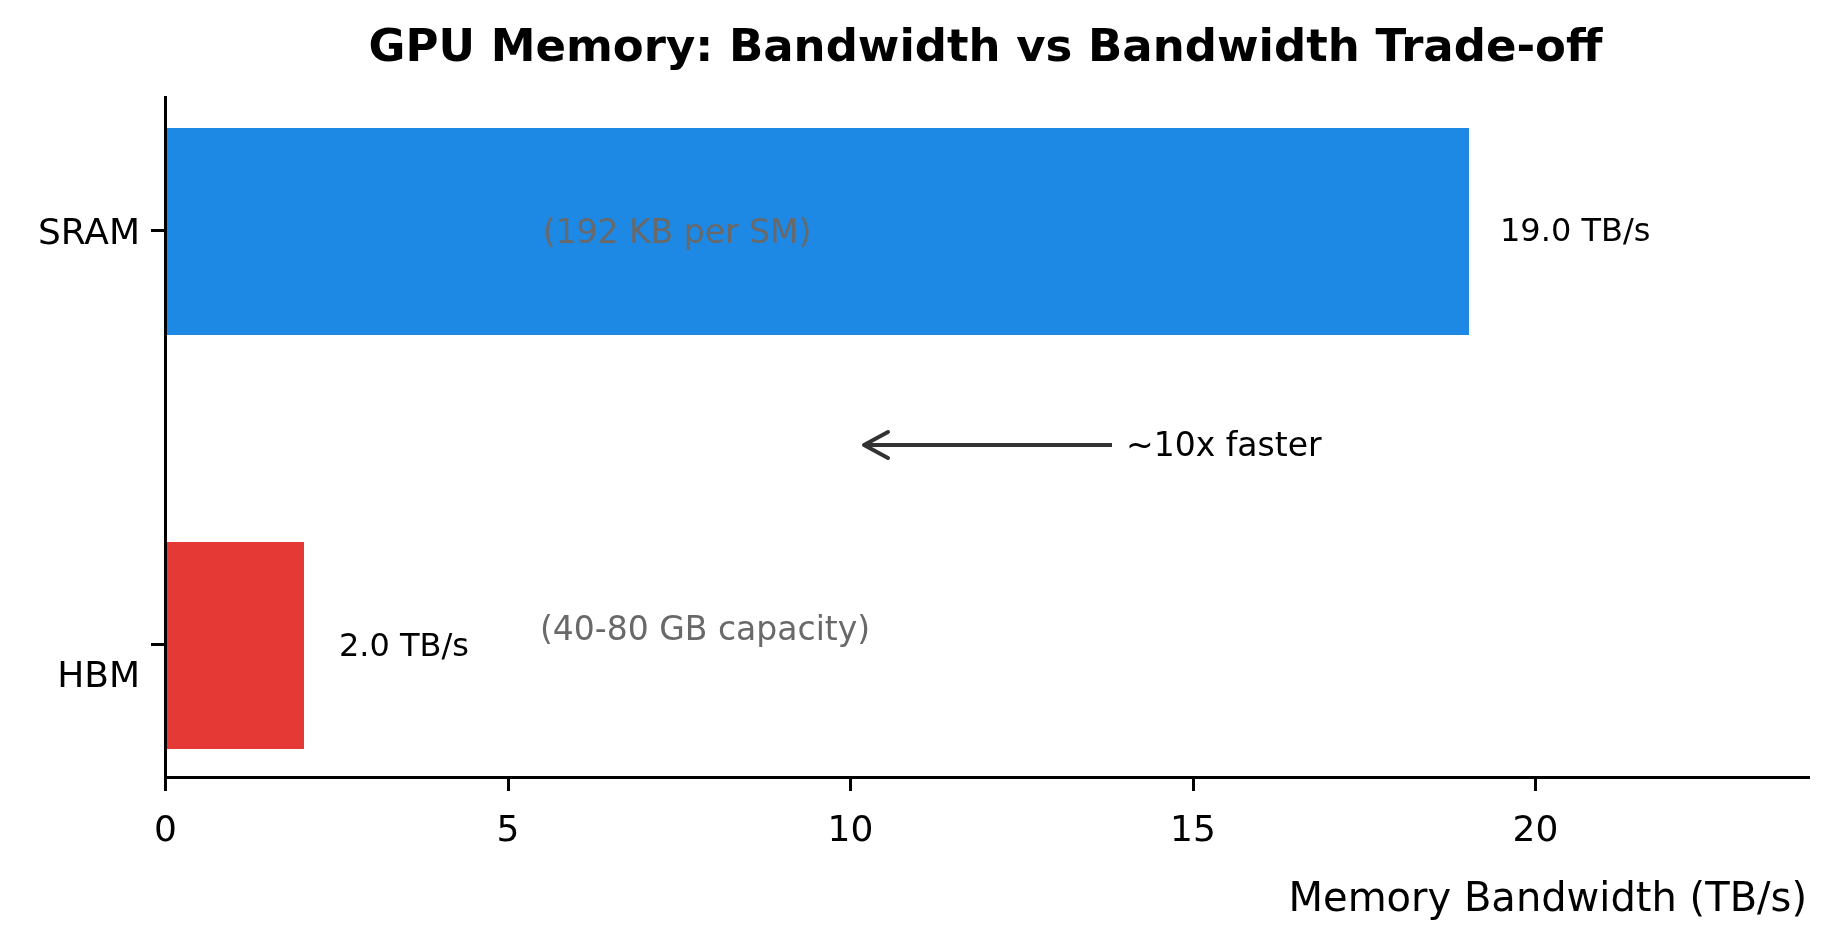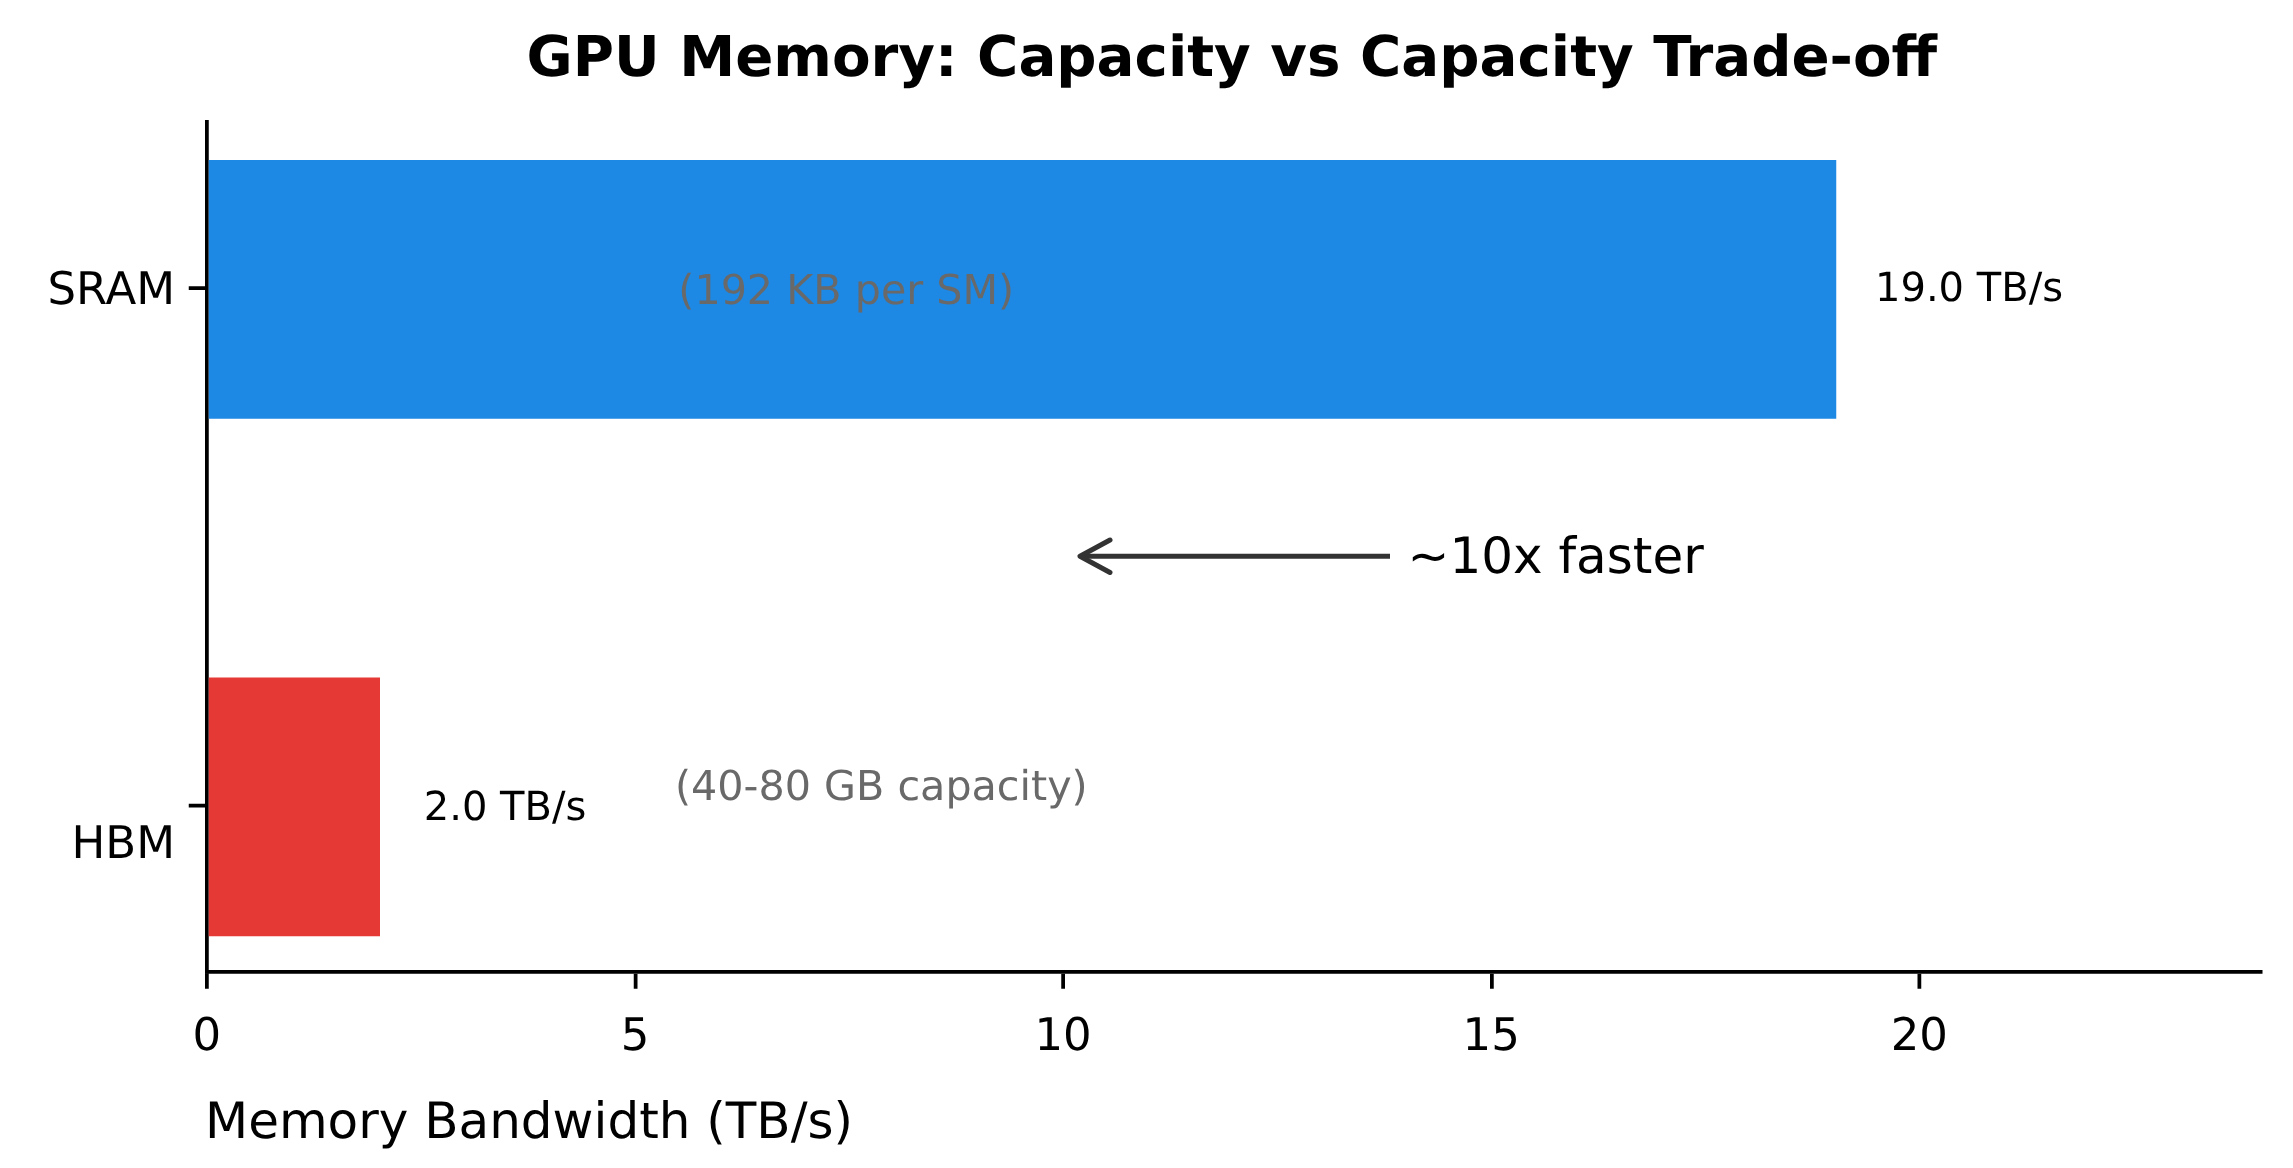--- a/index.html
+++ b/index.html
@@ -67,37 +67,37 @@
     transform: translateX(-50%);
   }
   .note-hbm { left: 540px; top: 608px; }
 
   .value-sram { left: 1500px; top: 208px; }
   .value-hbm  { left: 339px;  top: 623px; }
 
   .arrow-svg { left: 850px; top: 423px; }
   .arrow-text {
     left: 1126px; top: 423px;
-    font-size: 40px; line-height: 44px;
+    font-size: 33px; line-height: 44px;
     color: #000; white-space: nowrap;
   }
 
   .x-axis-label {
     left: 164px; top: 872px; width: 1643px;
-    text-align: left;
+    text-align: right;
     font-size: 40px; line-height: 50px;
     white-space: nowrap;
   }
 </style>
 </head>
 <body>
 
 <div class="fig">
 
-  <div class="abs chart-title">GPU Memory: Capacity vs Capacity Trade-off</div>
+  <div class="abs chart-title">GPU Memory: Bandwidth vs Bandwidth Trade-off</div>
 
   <div class="abs plot-frame"></div>
 
   <div class="abs bar bar-sram" style="width: 1302px; background-color: rgb(30, 136, 229);"></div>
   <div class="abs bar bar-hbm" style="width: 137px; background-color: rgb(229, 57, 53);"></div>
 
   <div class="abs ytick-mark" style="top:229px;"></div>
   <div class="abs ytick-mark" style="top:643px;"></div>
   <div class="abs ytick-label" style="top:209px;">SRAM</div>
   <div class="abs ytick-label" style="top:652px;">HBM</div>

